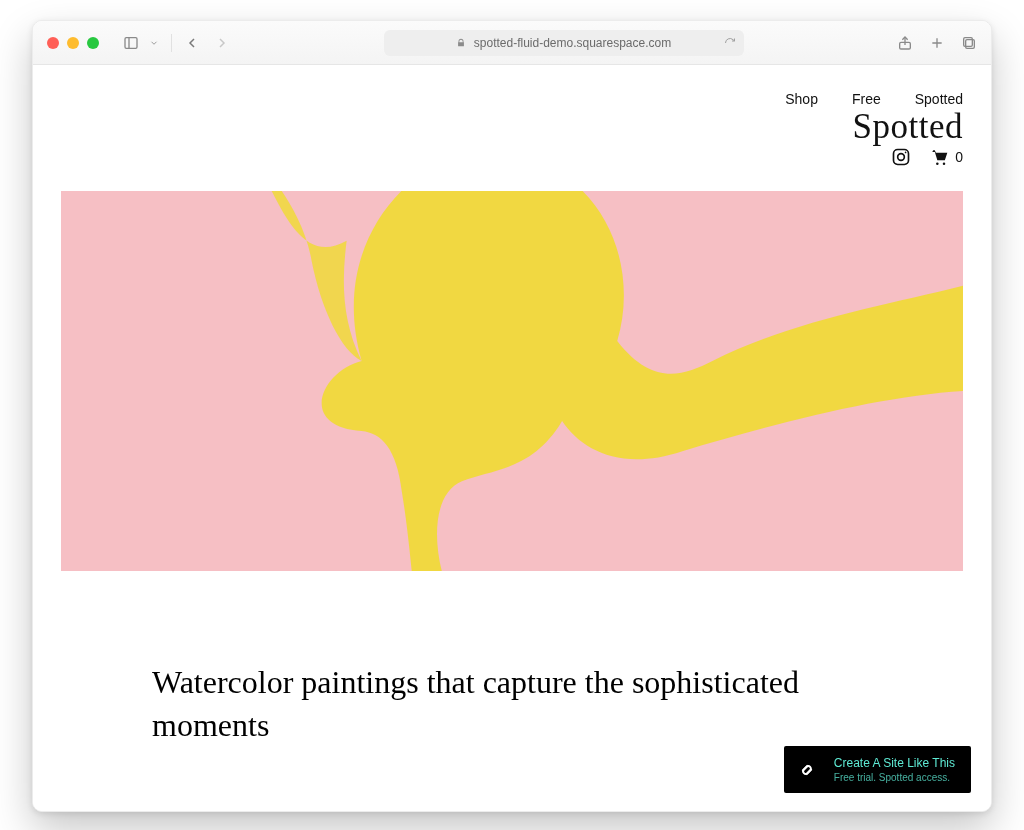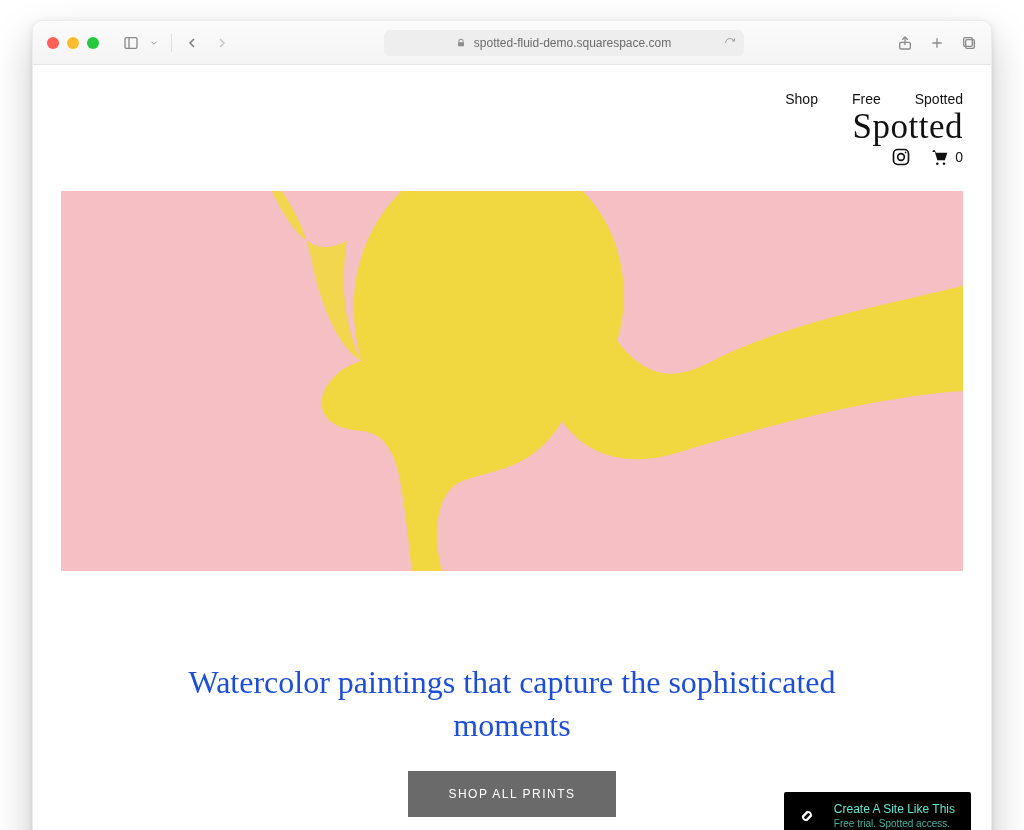--- a/index.html
+++ b/index.html
@@ -86,26 +86,26 @@
   .hero {
     width: 100%;
     height: 380px;
     background:#f6bfc4;
     position:relative;
     overflow:hidden;
   }
   .hero svg { position:absolute; inset:0; width:100%; height:100%; }
 
   .headline {
-    text-align:center;
+    text-align:left;
     margin: 90px auto 24px;
     font-family: Georgia, "Times New Roman", serif;
     font-size: 32px;
     line-height: 1.35;
-    color:#1d4ed8;
+    color:#000000;
     max-width: 720px;
     font-weight: 400;
   }
   .cta-wrap { display:flex; justify-content:center; }
   .cta {
     background:#6a6a6a;
     color:#fff;
     border:none;
     padding: 16px 40px;
     font-size:12px;
@@ -224,23 +224,20 @@
     <div class="hero">
       <svg viewBox="0 0 900 380" preserveAspectRatio="xMidYMid slice">
         <rect width="900" height="380" fill="#f6bfc4"></rect>
         <path d="M340 0 C 300 40 280 100 300 170 C 260 180 235 235 300 240 C 320 242 335 258 340 300 C 345 330 348 360 350 380 L 380 380 C 370 340 375 300 400 290 C 430 278 470 280 500 230 C 520 260 560 280 620 260 C 720 230 820 205 900 200 L 900 95 C 820 115 730 130 650 170 C 620 185 590 195 555 150 C 570 100 560 40 520 0 Z" fill="#f0d93a" opacity="0.95"></path>
         <path d="M210 0 C 230 40 250 70 285 50 C 280 90 280 130 300 170 C 280 160 260 120 250 70 C 245 40 230 15 220 0 Z" fill="#f0d93a" opacity="0.85"></path>
       </svg>
     </div>
 
     <h1 class="headline">Watercolor paintings that capture the sophisticated moments</h1>
 
-    <div class="cta-wrap">
-      <button class="cta">SHOP ALL PRINTS</button>
-    </div>
 
     <div class="promo">
       <svg class="sqs-logo" viewBox="0 0 24 24" fill="none" stroke="#fff" stroke-width="2.2">
           <path d="M7 13l5-5a3 3 0 014 4l-5 5"></path>
           <path d="M17 11l-5 5a3 3 0 01-4-4l5-5"></path>
         </svg>
       <div>
         <span>Create A Site Like This</span>
         <span class="sub">Free trial. Spotted access.</span>
       </div>

